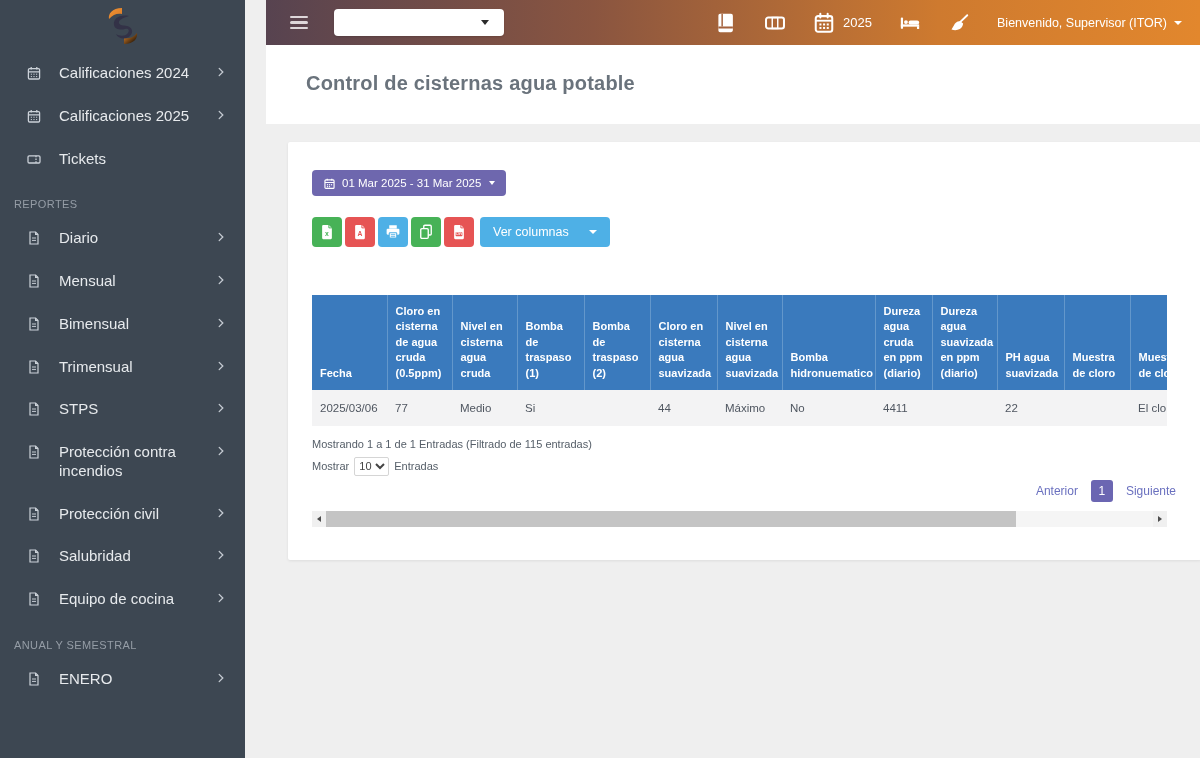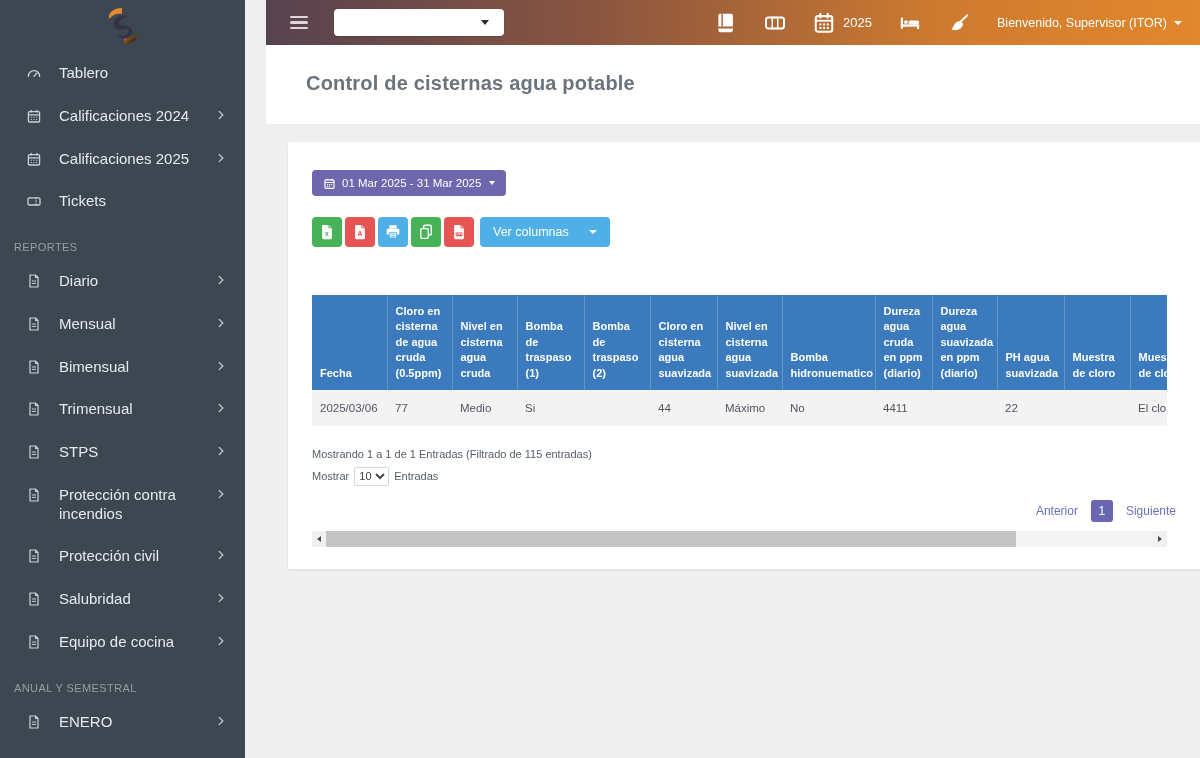--- a/index.html
+++ b/index.html
@@ -98,29 +98,29 @@
   th {
     background:#3a7abd; color:#fff; font-size:11px; font-weight:700;
     text-align:left; vertical-align:bottom; padding:9px 8px; line-height:1.4;
     border-left:1px solid #6397cb; cursor:pointer;
   }
   th:first-child { border-left:none; }
   td {
     background:#f3f3f4; color:#4f5660; font-size:11.5px;
     padding:12px 8px; vertical-align:middle; overflow:hidden; white-space:nowrap;
   }
-  .info { margin-top:22px; font-size:11px; color:#555e68; }
+  .info { margin-top:12px; font-size:11px; color:#555e68; }
   .show-row { margin-top:7px; display:flex; align-items:center; gap:5px; font-size:11px; color:#555e68; }
   .show-row select {
     height:19px; font-size:11px; font-family:inherit; color:#444;
     border:1px solid #d5d5d5; border-radius:2px; background:#fff;
   }
   .pagination {
     display:flex; justify-content:flex-end; align-items:center; gap:13px;
-    margin-top:14px; font-size:12px; color:#6a70bf;
+    margin-top:4px; font-size:12px; color:#6a70bf;
   }
   .page-link { cursor:pointer; }
   .page-current {
     width:22px; height:22px; border-radius:3px; background:#6b66b2; color:#fff;
     display:flex; align-items:center; justify-content:center; font-size:12px; cursor:pointer;
   }
   .hscroll { margin-top:9px; position:relative; height:16px; width:855px; background:#f5f5f5; }
   .hs-btn { position:absolute; top:0; width:14px; height:16px; background:#f0f0f0;
     display:flex; align-items:center; justify-content:center; cursor:pointer; }
   .hs-btn.left { left:0; }
@@ -146,29 +146,20 @@
           <stop offset="1" stop-color="#3a3040"></stop>
         </stop>
           </linearGradient>
       </defs>
       <path d="M21 2 C11 2 7 8 8 13 C12 8 17 7 21 8 Z" fill="url(#lg1)"></path>
       <path d="M23 38 C33 38 37 32 36 27 C32 32 27 33 23 32 Z" fill="url(#lg2)"></path>
       <path d="M28 10 C18 8 12 13 13 19 C14 24 20 24 24 23 C27 22 29 24 27 27 C24 31 18 30 15 28 C17 33 25 34 29 30 C33 26 31 21 26 20 C22 19 19 20 18 17 C17 14 22 12 28 10 Z" fill="#333247"></path>
     </svg>
   </div>
 
-  <div class="nav-item">
-    <span class="nav-icon">
-      <svg viewBox="0 0 20 20" fill="none" stroke="currentColor" stroke-width="1.7" stroke-linecap="round">
-          <path d="M3 14a7 7 0 0 1 14 0"></path>
-          <path d="M10 14l3.4-3.8"></path>
-        </svg>
-    </span>
-    <span class="nav-label">Tablero</span>
-  </div>
 
   <div class="nav-item">
     <span class="nav-icon">
       <svg viewBox="0 0 20 20" fill="none" stroke="currentColor" stroke-width="1.6">
           <rect x="3" y="4.5" width="14" height="13" rx="1.5"></rect>
           <path d="M3 8.5h14M6.5 2.5v3M13.5 2.5v3"></path>
           <path d="M6 11.5h1.5M9.2 11.5h1.6M12.5 11.5H14M6 14.5h1.5M9.2 14.5h1.6M12.5 14.5H14" stroke-width="1.2"></path>
         </svg>
     </span>
     <span class="nav-label">Calificaciones 2024</span>

